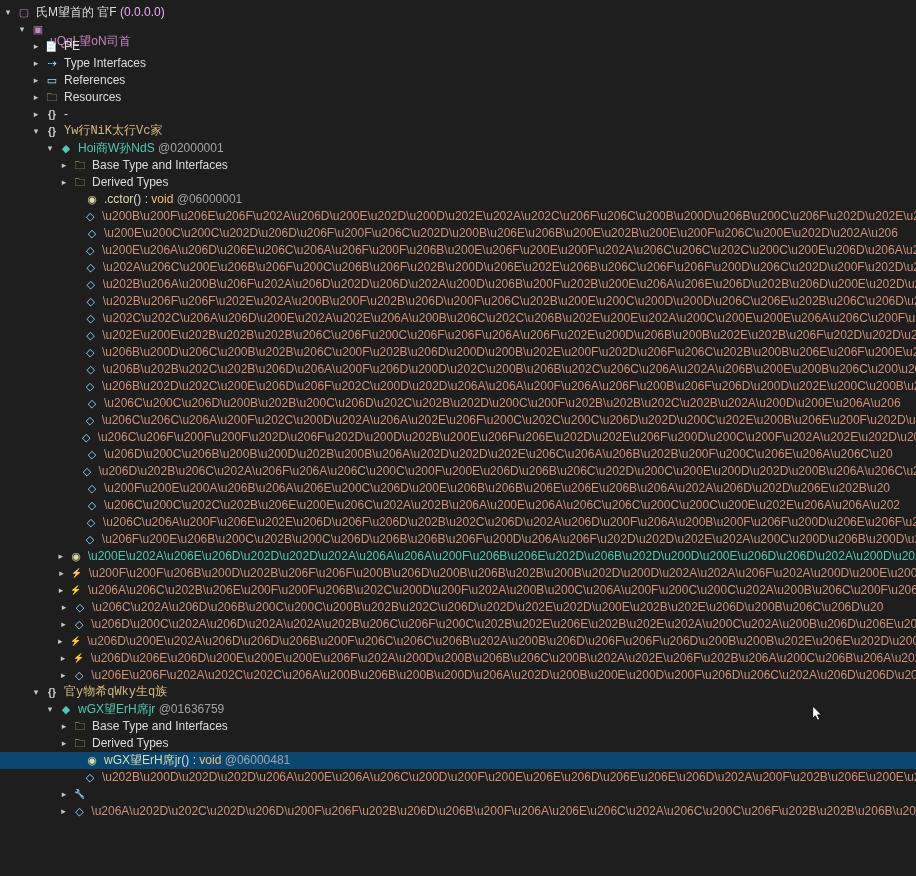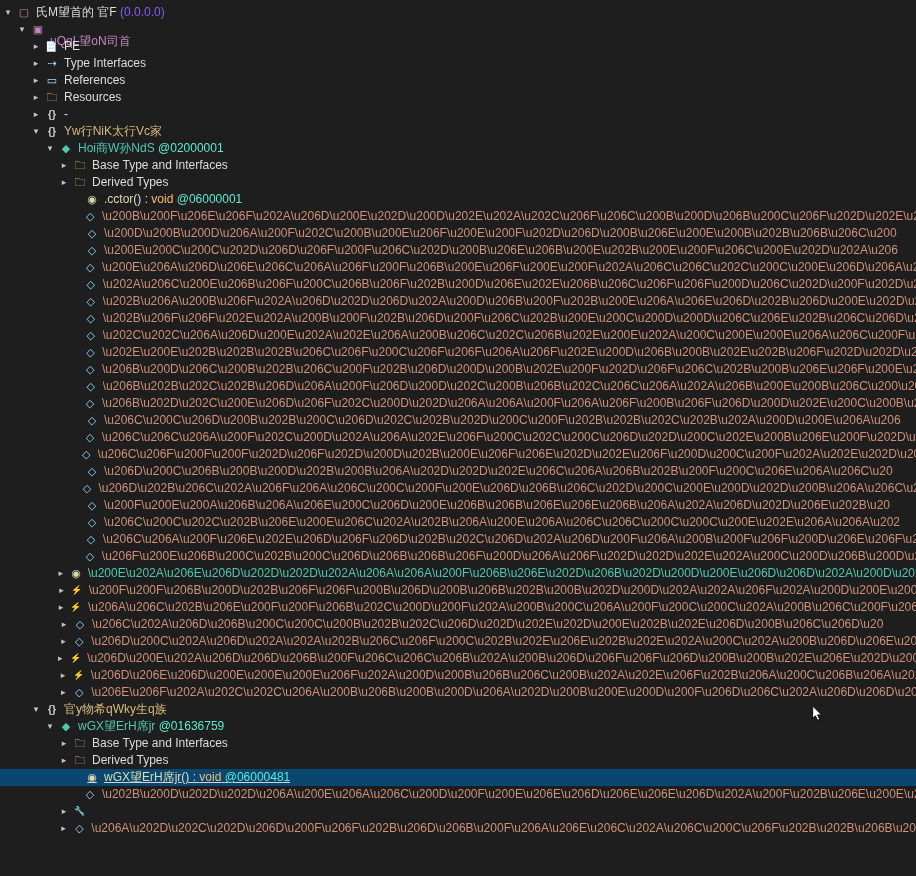--- a/index.html
+++ b/index.html
@@ -14,21 +14,21 @@
     white-space: nowrap;
   }
   .tree { padding: 4px 0; }
   .row {
     display: flex;
     align-items: center;
     height: 17px;
     line-height: 17px;
     cursor: pointer;
   }
-  .row.selected { background: #094771; text-decoration: underline; }
+  .row.selected { background: #094771; }
   .indent { display: inline-block; }
   .expander {
     width: 12px;
     height: 12px;
     display: inline-flex;
     align-items: center;
     justify-content: center;
     color: #c5c5c5;
     font-size: 9px;
     margin-right: 2px;
@@ -50,28 +50,28 @@
   .ico-ref::before { content: "▭"; color: #9cdcfe; }
   .ico-folder::before { content: "🗀"; color: #dcb67a; }
   .ico-ns::before { content: "{}"; color: #d4d4d4; font-weight: bold; font-size:10px;}
   .ico-class::before { content: "◆"; color: #4ec9b0; }
   .ico-method::before { content: "◉"; color: #dcdcaa;}
   .ico-event::before { content: "⚡"; color: #dcdcaa; font-size:9px;}
   .ico-field::before { content: "◇"; color: #9cdcfe; }
   .ico-prop::before { content: "🔧"; font-size:9px;}
   .txt { overflow: hidden; text-overflow: clip; }
   .c-white { color: #dcdcdc; }
-  .c-ns { color: #d7ba7d; }
+  .c-ns { color: #d7ba7d; font-family: Liberation Mono, monospace; }
   .c-class { color: #4ec9b0; }
   .c-method { color: #dcdcaa; }
   .c-orange { color: #ce9178; }
   .c-keyword { color: #fdba74; }
-  .c-token { color: #5eead4; }
+  .c-token { color: #a3a3a3; }
   .c-purple { color: #c586c0; margin-top: 24px;}
-  .c-grey { color: #8b5cf6;}
+  .c-grey { color: #f0abfc;}
   .cursor {
     position:absolute;
     left: 812px; top: 706px;
     width:12px;height:16px;
     pointer-events:none;
   }
 </style>
 </head>
 <body>
 
@@ -164,26 +164,20 @@
       <div class="row">
         <span class="indent" style="width:70px"></span>
         <span class="expander empty"></span>
         <span class="ico ico-field"></span>
         <span class="txt c-orange">\u200B\u200F\u206E\u206F\u202A\u206D\u200E\u202D\u200D\u202E\u202A\u202C\u206F\u206C\u200B\u200D\u206B\u200C\u206F\u202D\u202E\u200</span>
       </div>
       <div class="row">
         <span class="indent" style="width:70px"></span>
         <span class="expander empty"></span>
         <span class="ico ico-field"></span>
-        <span class="txt c-orange">\u200D\u200B\u200D\u206A\u200F\u202C\u200B\u200E\u206F\u200E\u200F\u202D\u206D\u200B\u206E\u200E\u200B\u202B\u206B\u206C\u200</span>
-      </div>
-      <div class="row">
-        <span class="indent" style="width:70px"></span>
-        <span class="expander empty"></span>
-        <span class="ico ico-field"></span>
         <span class="txt c-orange">\u200E\u200C\u200C\u202D\u206D\u206F\u200F\u206C\u202D\u200B\u206E\u206B\u200E\u202B\u200E\u200F\u206C\u200E\u202D\u202A\u206</span>
       </div>
       <div class="row">
         <span class="indent" style="width:70px"></span>
         <span class="expander empty"></span>
         <span class="ico ico-field"></span>
         <span class="txt c-orange">\u200E\u206A\u206D\u206E\u206C\u206A\u206F\u200F\u206B\u200E\u206F\u200E\u200F\u202A\u206C\u206C\u202C\u200C\u200E\u206D\u206A\u206</span>
       </div>
       <div class="row">
         <span class="indent" style="width:70px"></span>

